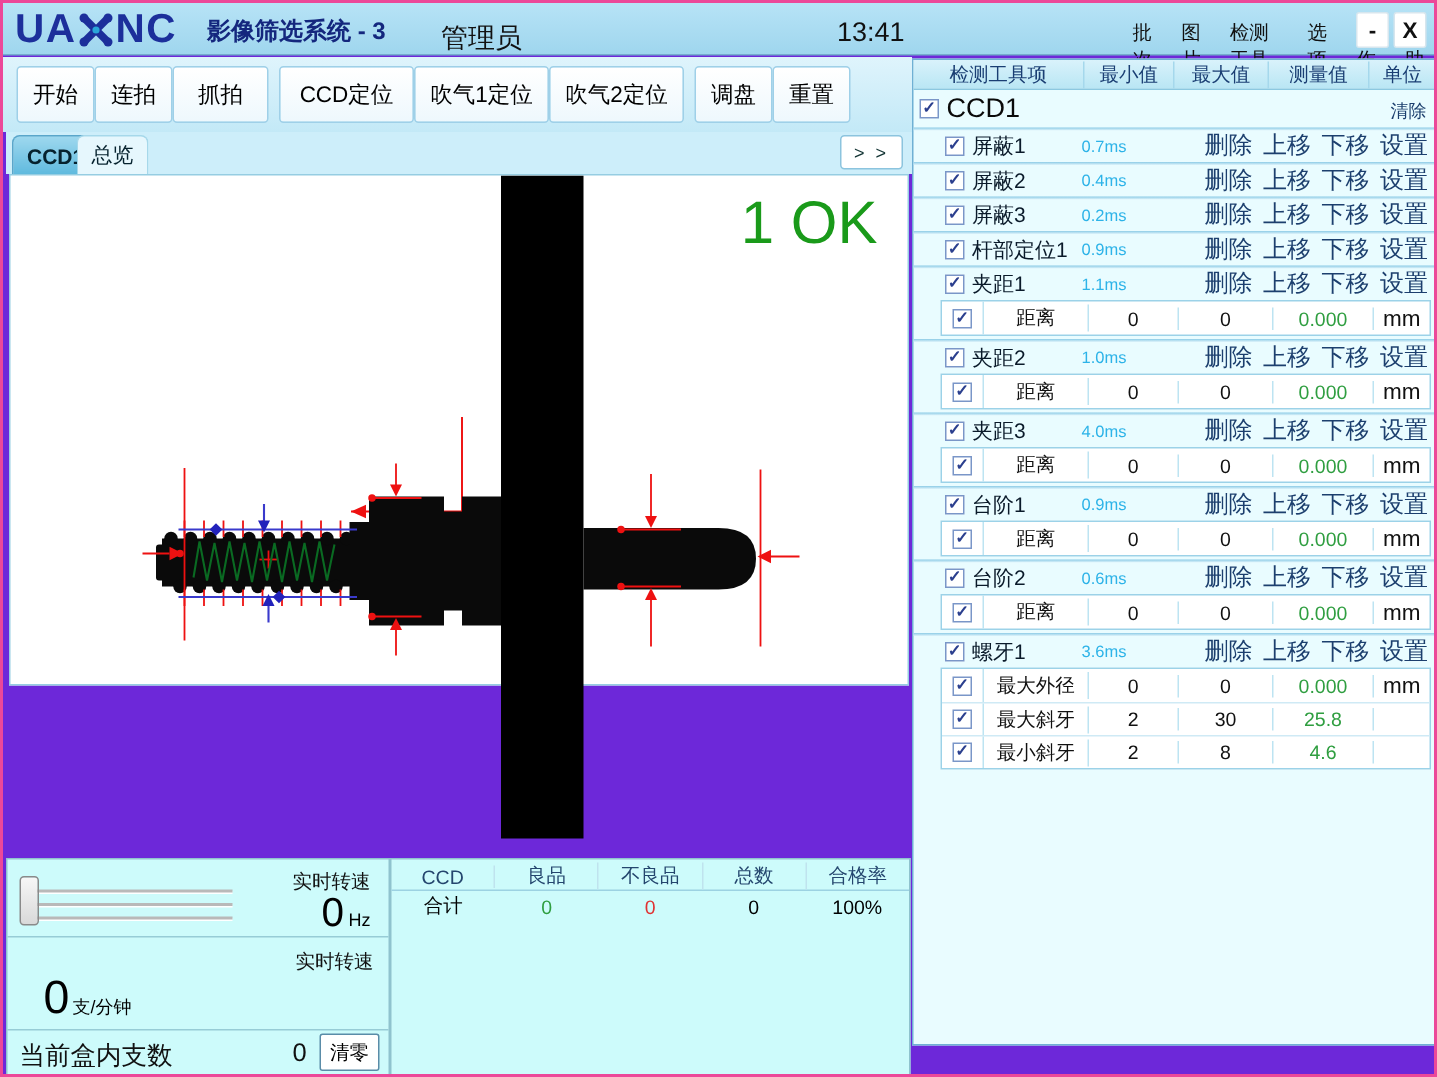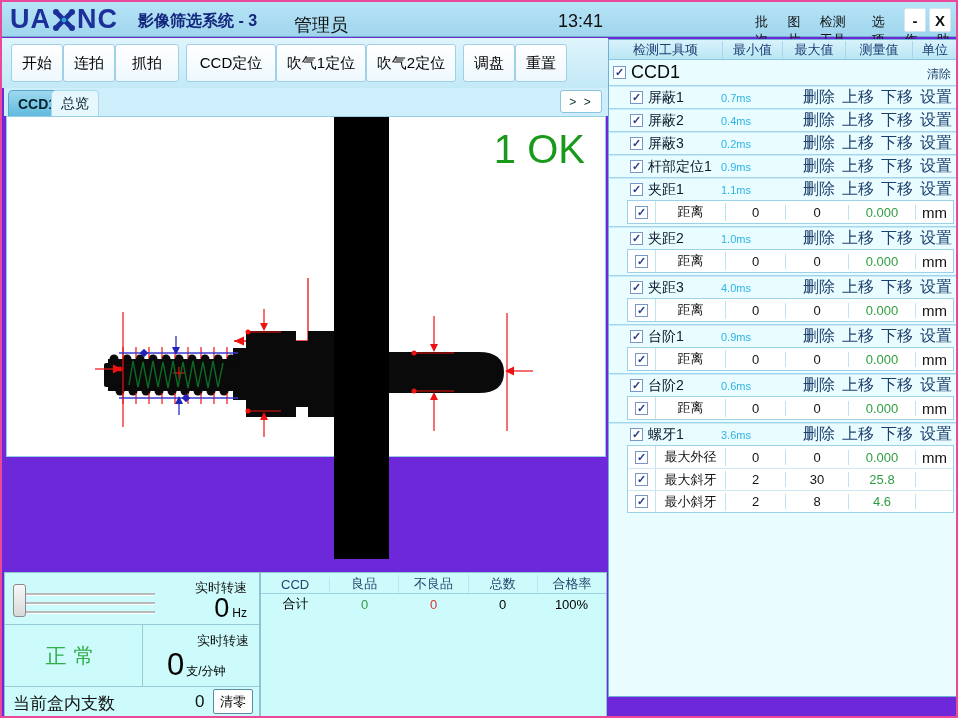--- a/index.html
+++ b/index.html
@@ -259,23 +259,20 @@
         <div class="track-line" style="top:32px"></div>
         <div class="slider-handle"></div>
       </div>
       <div class="pp-freq-label">实时转速</div>
       <div class="pp-freq-val">
         <span class="big-num">0</span>
         <span class="small-unit">Hz</span>
       </div>
     </div>
     <div class="pp-mid">
-      <div class="pp-status">
-        <span class="status-normal">正常</span>
-      </div>
       <div class="pp-speed">
         <div class="pp-speed-label">实时转速</div>
         <div class="pp-speed-val">
           <span class="big-num2">0</span>
           <span class="small-unit">支/分钟</span>
         </div>
       </div>
     </div>
     <div class="pp-bottom">
       <span class="pp-count-label">当前盒内支数</span>

